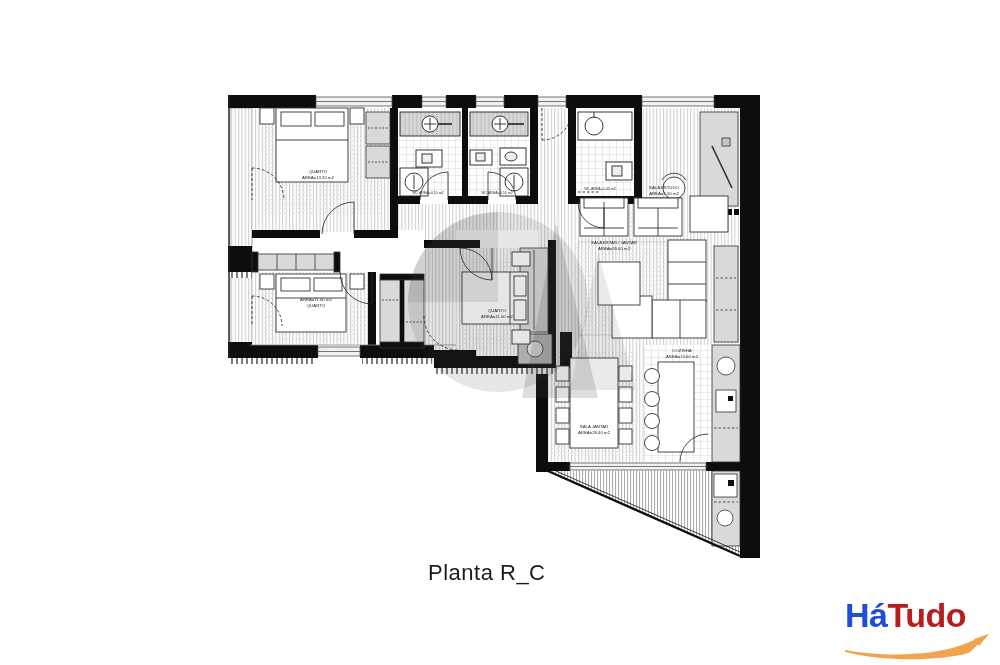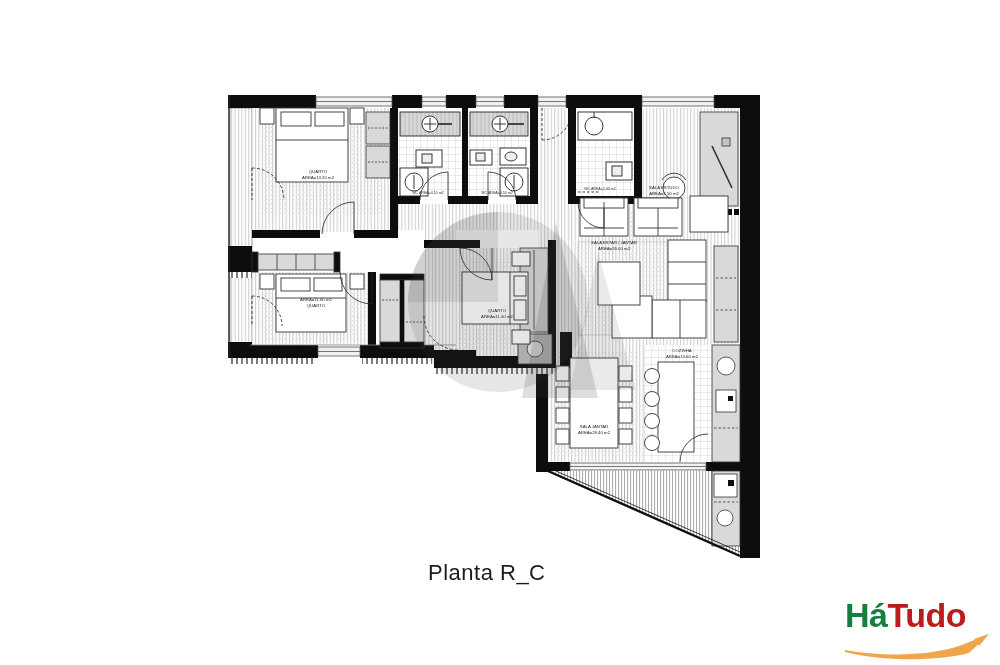--- a/index.html
+++ b/index.html
@@ -2,21 +2,21 @@
 <html><head>
 <meta charset="utf-8">
 <style>
   html,body{margin:0;padding:0;background:#ffffff;}
   .stage{position:relative;width:1000px;height:665px;background:#ffffff;overflow:hidden;
          font-family:"Liberation Sans",sans-serif;}
   .caption{position:absolute;left:428px;top:560px;font-size:22px;color:#1b1b1b;
            letter-spacing:0.5px;}
   .logo{position:absolute;left:845px;top:598px;width:150px;height:62px;}
   .logo-text{font-size:34px;font-weight:700;letter-spacing:-0.5px;line-height:1;}
-  .logo-part1{color:#15803d;}
+  .logo-part1{color:#1d4ed8;}
   .logo-part2{color:#b91c1c;}
   .logo-swoosh{position:absolute;left:-4px;top:35px;}
   svg text{font-family:"Liberation Sans",sans-serif;}
   .rlabel{font-size:4.3px;fill:#222;text-anchor:middle;}
   .rlabel2{font-size:3.6px;fill:#333;text-anchor:middle;}
 </style>
 </head>
 <body>
 
 <div class="stage">

